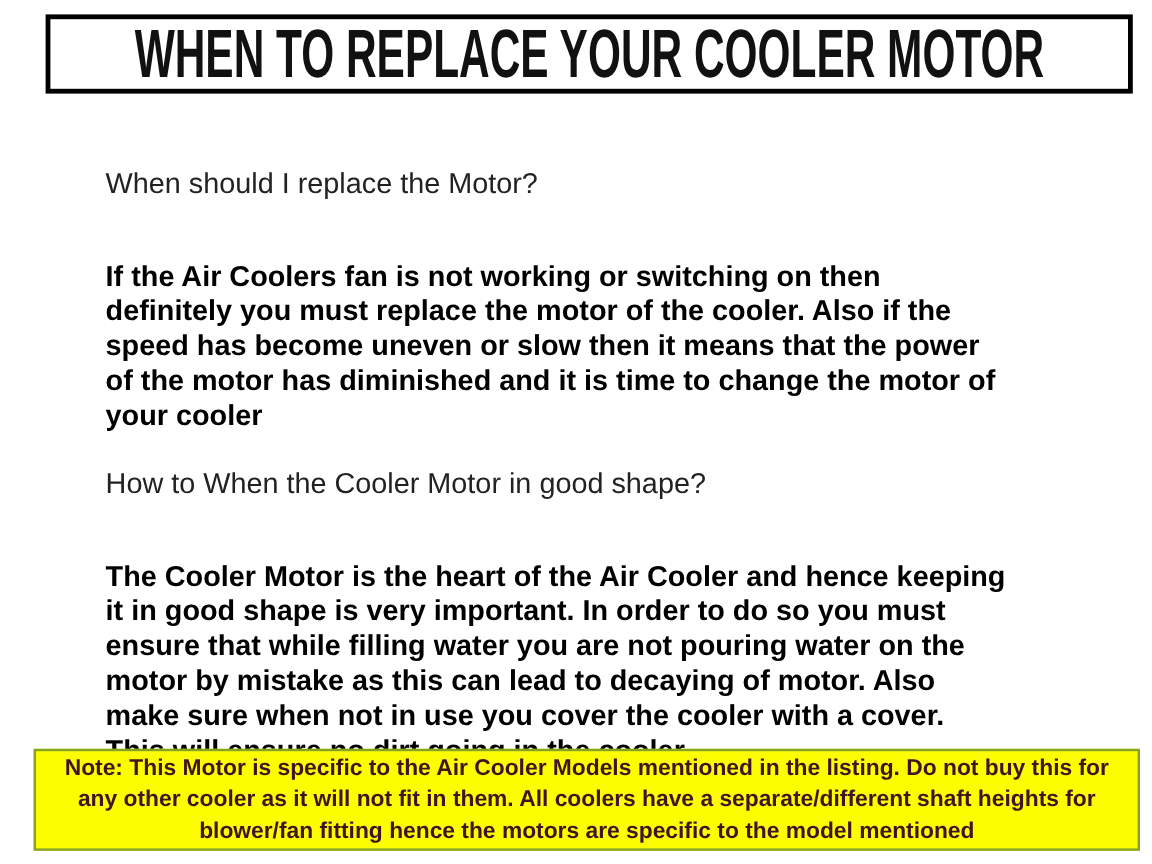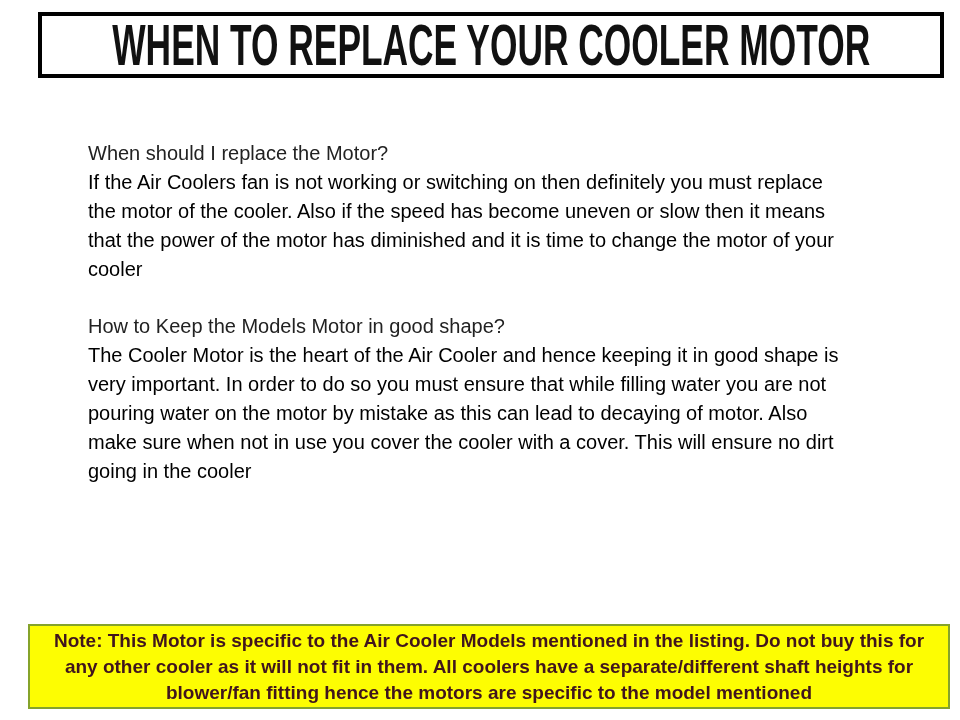--- a/index.html
+++ b/index.html
@@ -33,32 +33,33 @@
     white-space: nowrap;
     letter-spacing: 0px;
     transform: scaleX(0.62);
     transform-origin: center center;
     line-height: 1;
   }
   .content {
     position: absolute;
     left: 88px; top: 139px;
     width: 752px;
-    font-size: 20px;
+    font-size: 24px;
     line-height: 29px;
   }
   .qa-section { margin: 0; }
   .question {
     font-weight: 400;
     color: #222222;
   }
   .answer {
-    font-weight: 400;
+    font-weight: 700;
     color: #000000;
     margin-bottom: 28px;
+    margin-top: 48px;
   }
   .note-box {
     position: absolute;
     left: 28px; top: 624px;
     width: 922px; height: 85px;
     background: #fdfd02;
     border: 2px solid #85a32b;
     display: flex;
     align-items: center;
     justify-content: center;
@@ -82,21 +83,21 @@
   </div>
 
   <div class="content">
 
     <div class="qa-section">
       <div class="question">When should I replace the Motor?</div>
       <div class="answer">If the Air Coolers fan is not working or switching on then definitely you must replace the motor of the cooler. Also if the speed has become uneven or slow then it means that the power of the motor has diminished and it is time to change the motor of your cooler</div>
     </div>
 
     <div class="qa-section">
-      <div class="question">How to Keep the Models Motor in good shape?</div>
+      <div class="question">How to When the Cooler Motor in good shape?</div>
       <div class="answer">The Cooler Motor is the heart of the Air Cooler and hence keeping it in good shape is very important. In order to do so you must ensure that while filling water you are not pouring water on the motor by mistake as this can lead to decaying of motor. Also make sure when not in use you cover the cooler with a cover. This will ensure no dirt going in the cooler</div>
     </div>
 
   </div>
 
   <div class="note-box">
     <div class="note-text">Note: This Motor is specific to the Air Cooler Models mentioned in the listing. Do not buy this for any other cooler as it will not fit in them. All coolers have a separate/different shaft heights for blower/fan fitting hence the motors are specific to the model mentioned</div>
   </div>
 
 </div>

